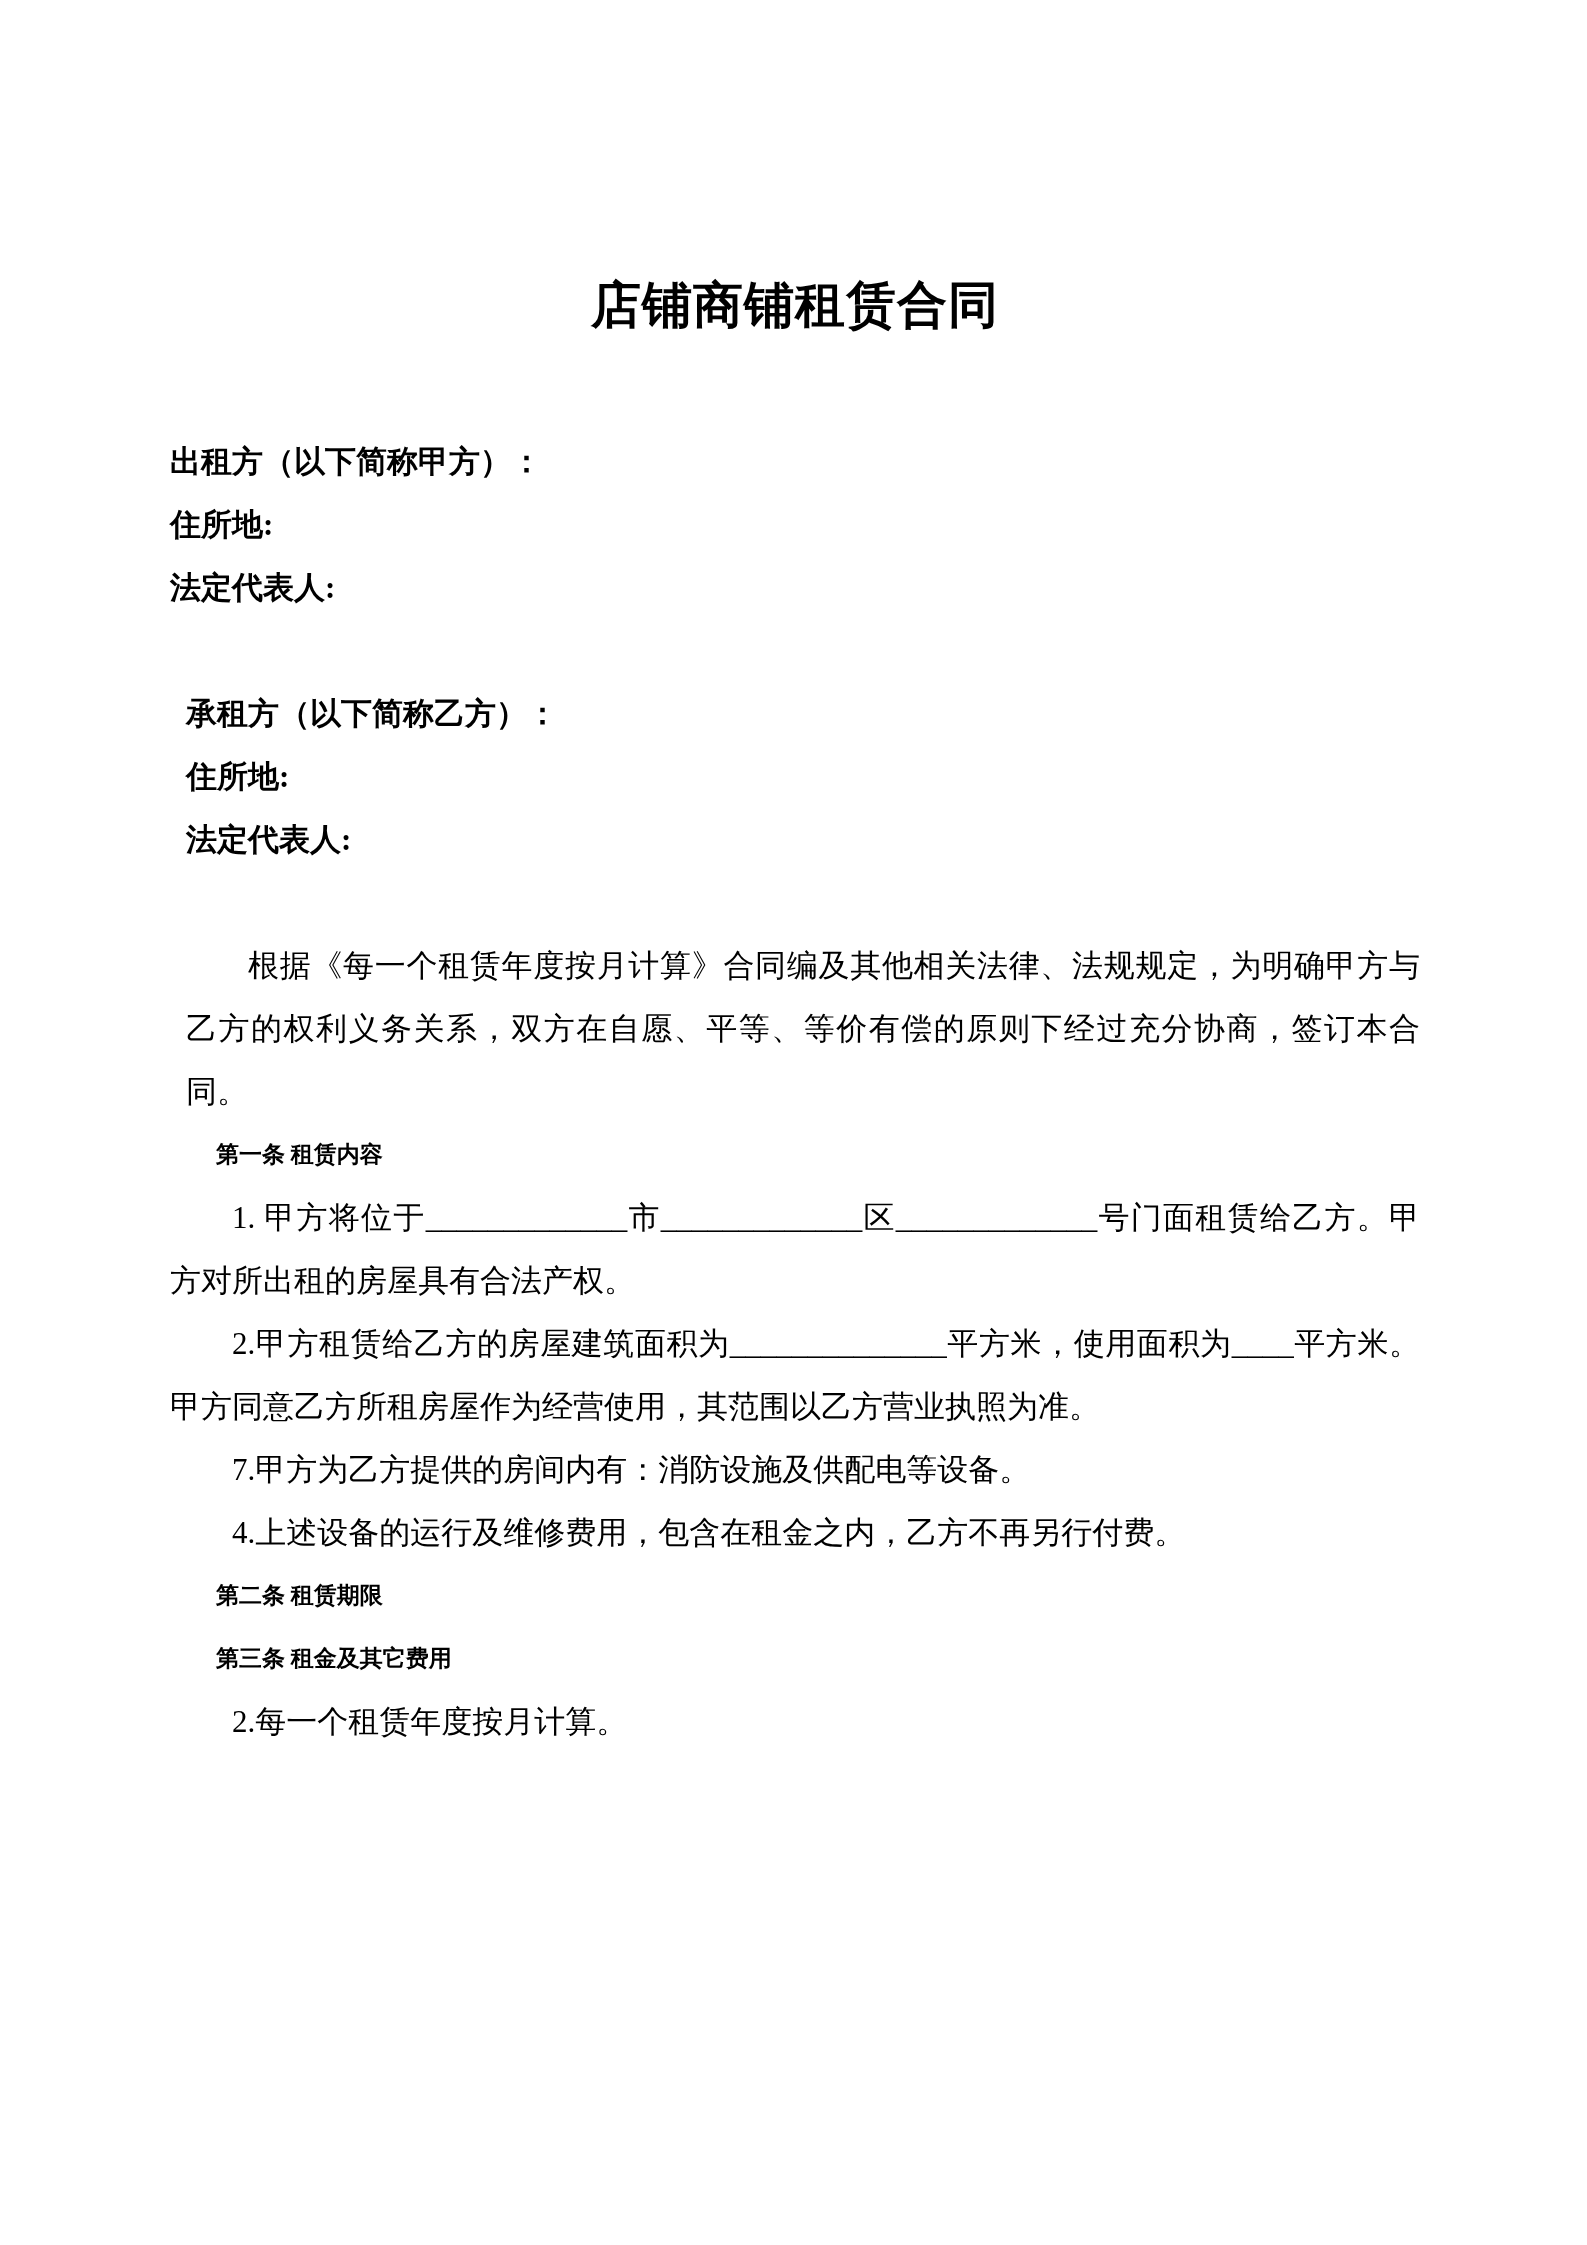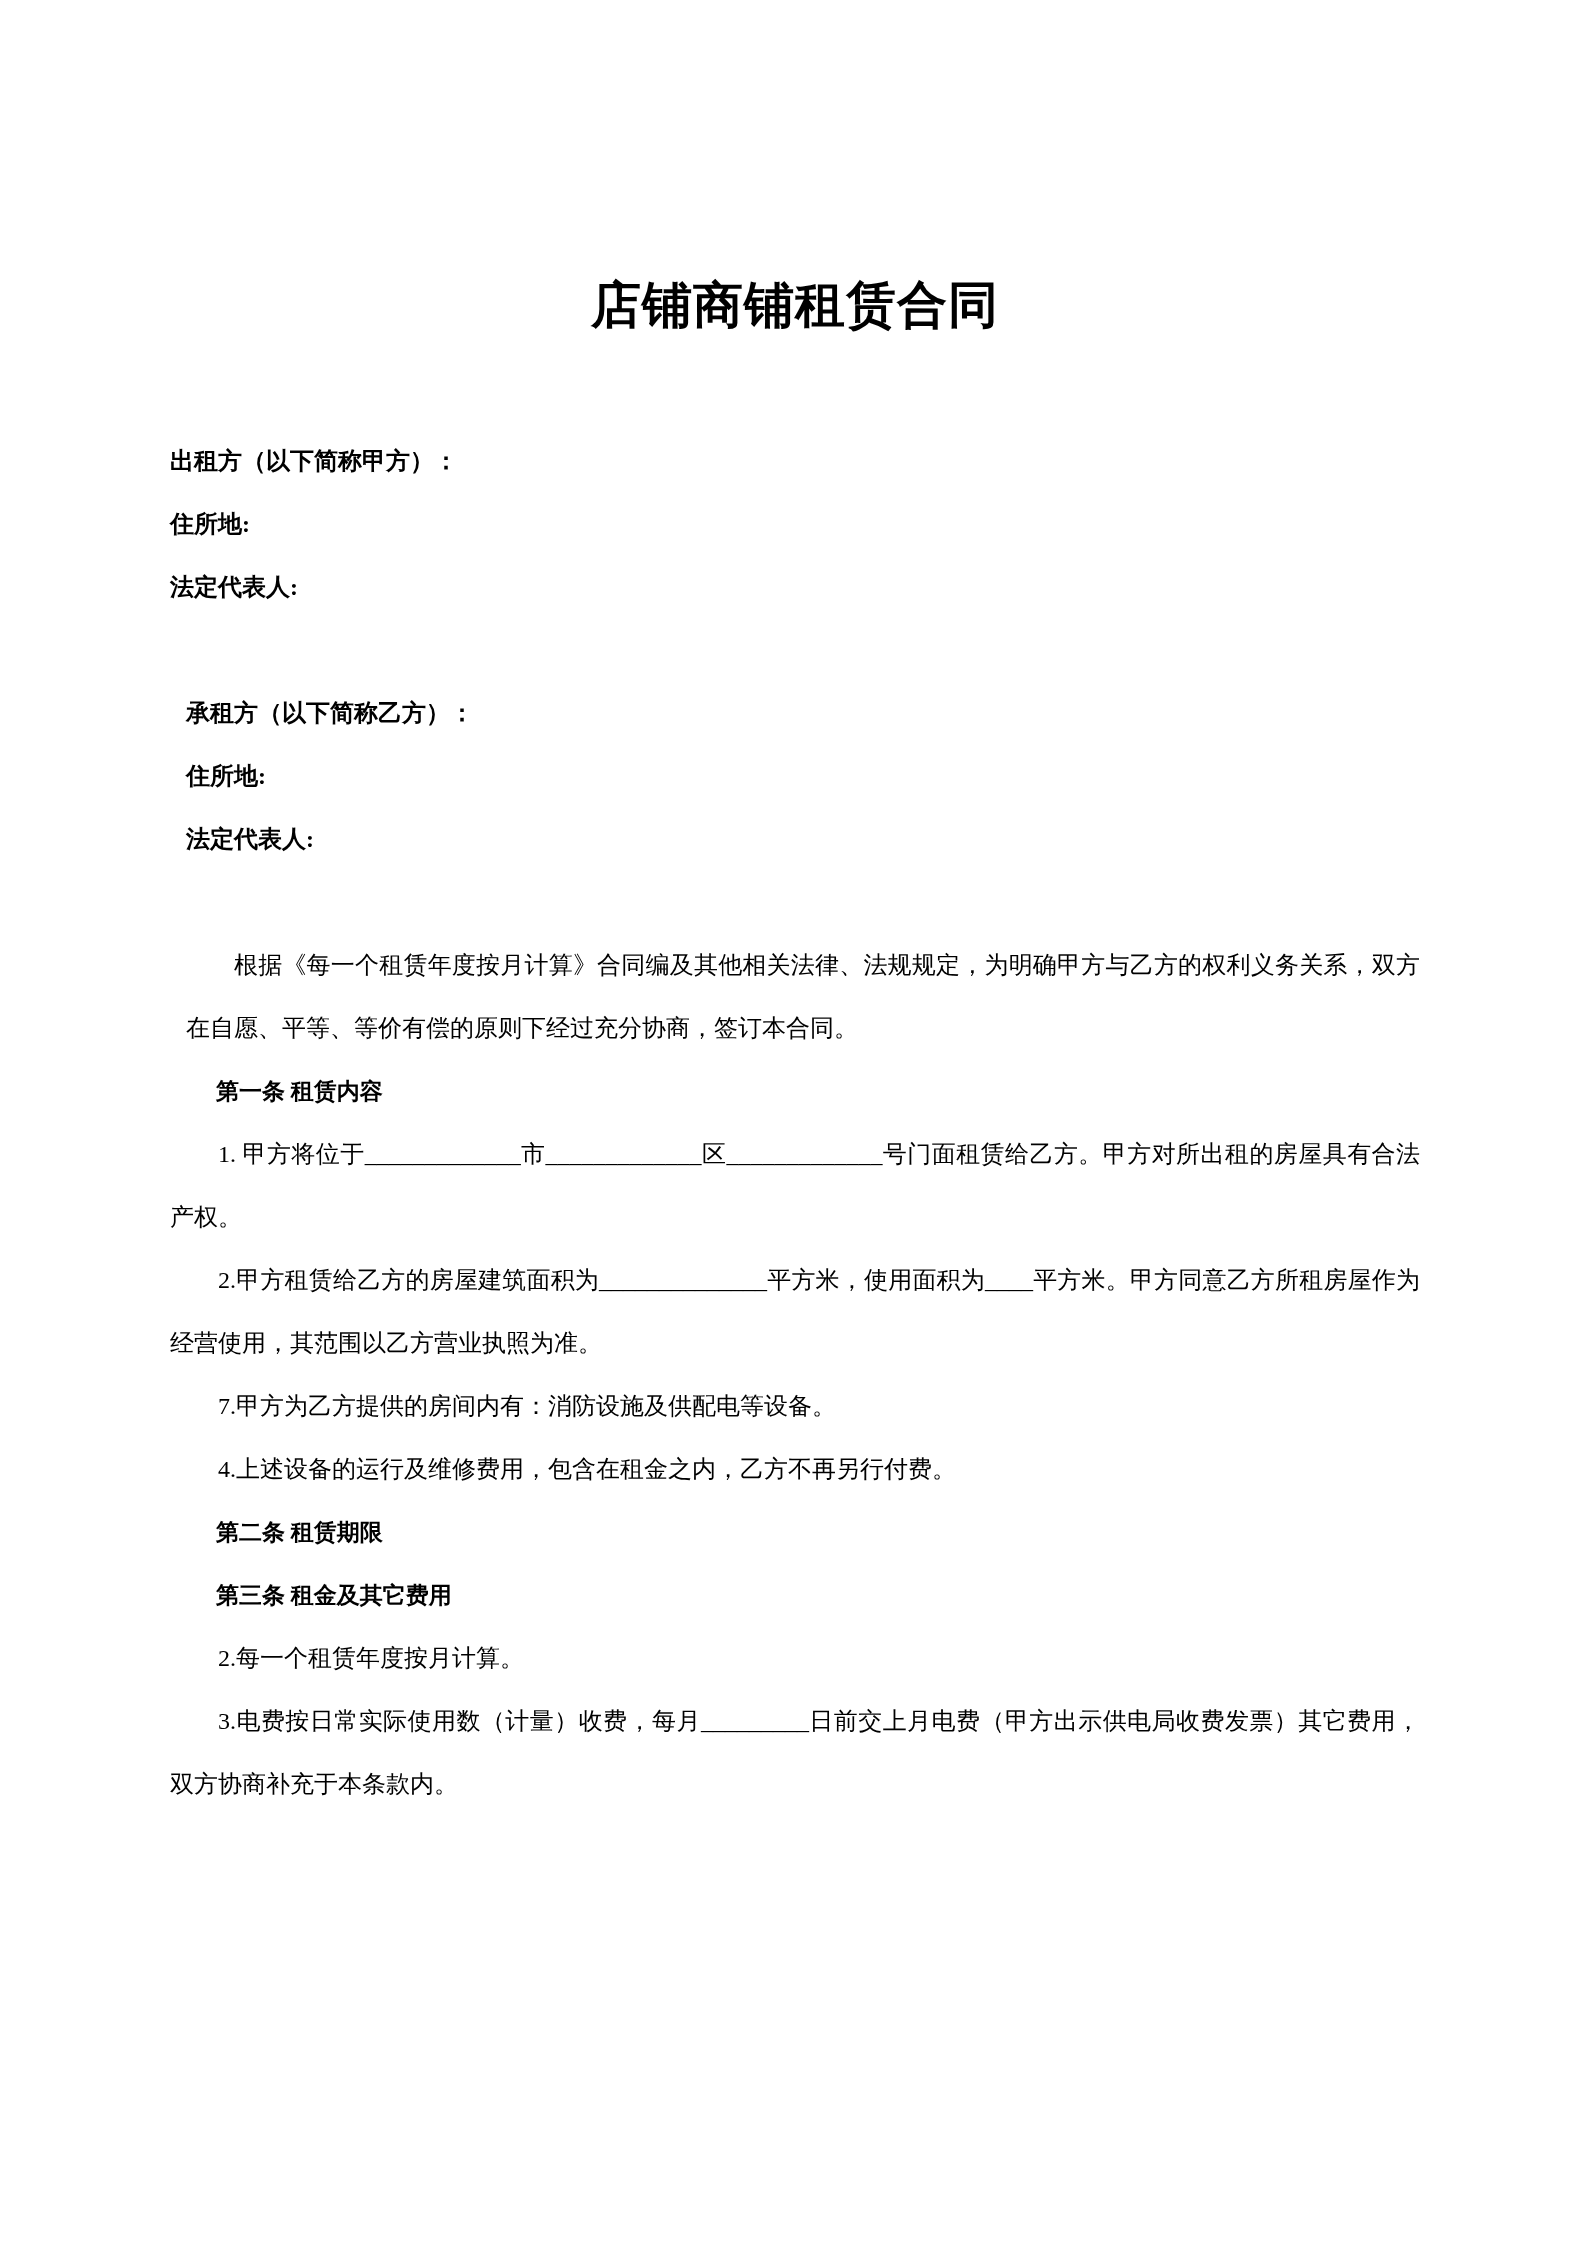--- a/index.html
+++ b/index.html
@@ -19,21 +19,21 @@
   }
   .title {
     font-size: 50px;
     font-weight: 700;
     line-height: 60px;
     text-align: center;
     letter-spacing: 1px;
     margin: 0 0 95px 0;
   }
   .line {
-    font-size: 24px;
+    font-size: 31px;
     line-height: 63px;
     margin: 0;
     text-align: justify;
     word-break: break-all;
   }
   .b { font-weight: 700; }
   .indent { text-indent: 2em; }
   .gap { margin-top: 63px; margin-left: 16px; }
   h2.line { font-size: 23px; margin: 0; }
 </style>
@@ -66,16 +66,15 @@
     <p class="line indent">4.上述设备的运行及维修费用，包含在租金之内，乙方不再另行付费。</p>
   </section>
 
   <section>
     <h2 class="line b indent">第二条 租赁期限</h2>
   </section>
 
   <section>
     <h2 class="line b indent">第三条 租金及其它费用</h2>
     <p class="line indent">2.每一个租赁年度按月计算。</p>
-    <p class="line indent">3.电费按日常实际使用数（计量）收费，每月_________日前交上月电费（甲方出示供电局收费发票）其它费用，双方协商补充于本条款内。</p>
   </section>
 
 </main>
 
 </body></html>

